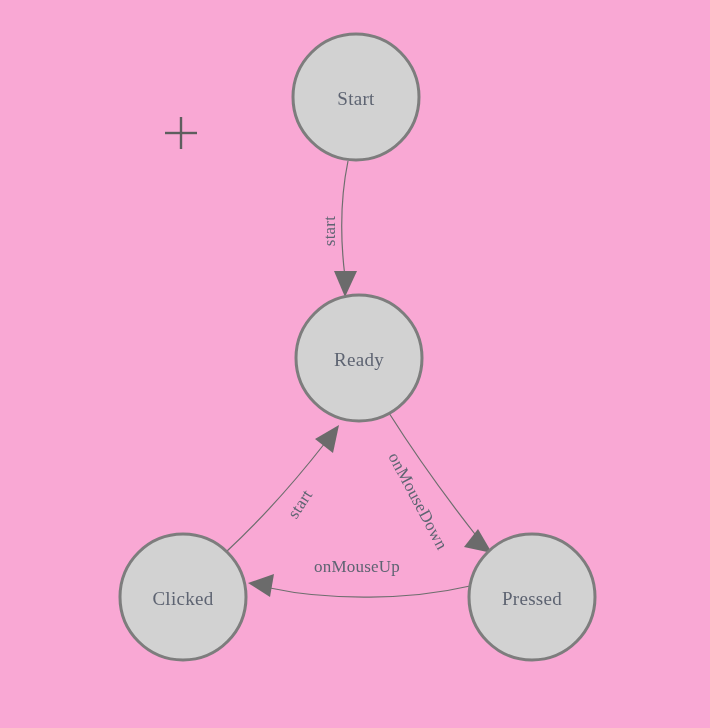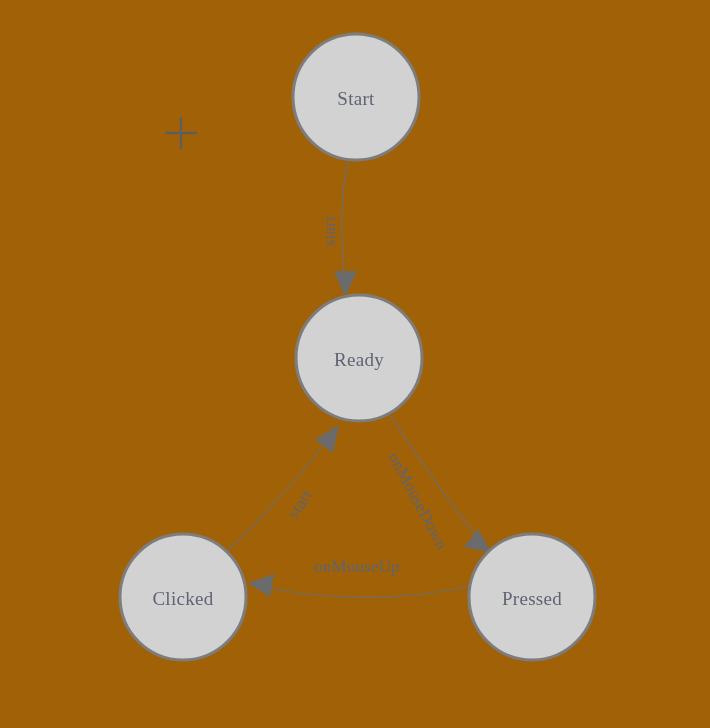--- a/index.html
+++ b/index.html
@@ -10,21 +10,21 @@
   body {
     width: 710px;
     height: 728px;
     overflow: hidden;
     font-family: "Liberation Serif", "DejaVu Serif", serif;
   }
   #canvas-wrap {
     position: relative;
     width: 710px;
     height: 728px;
-    background: #a16207;
+    background: #f9a8d4;
   }
   svg#diagram {
     position: absolute;
     top: 0;
     left: 0;
     width: 710px;
     height: 728px;
     display: block;
   }
   .node-circle {

